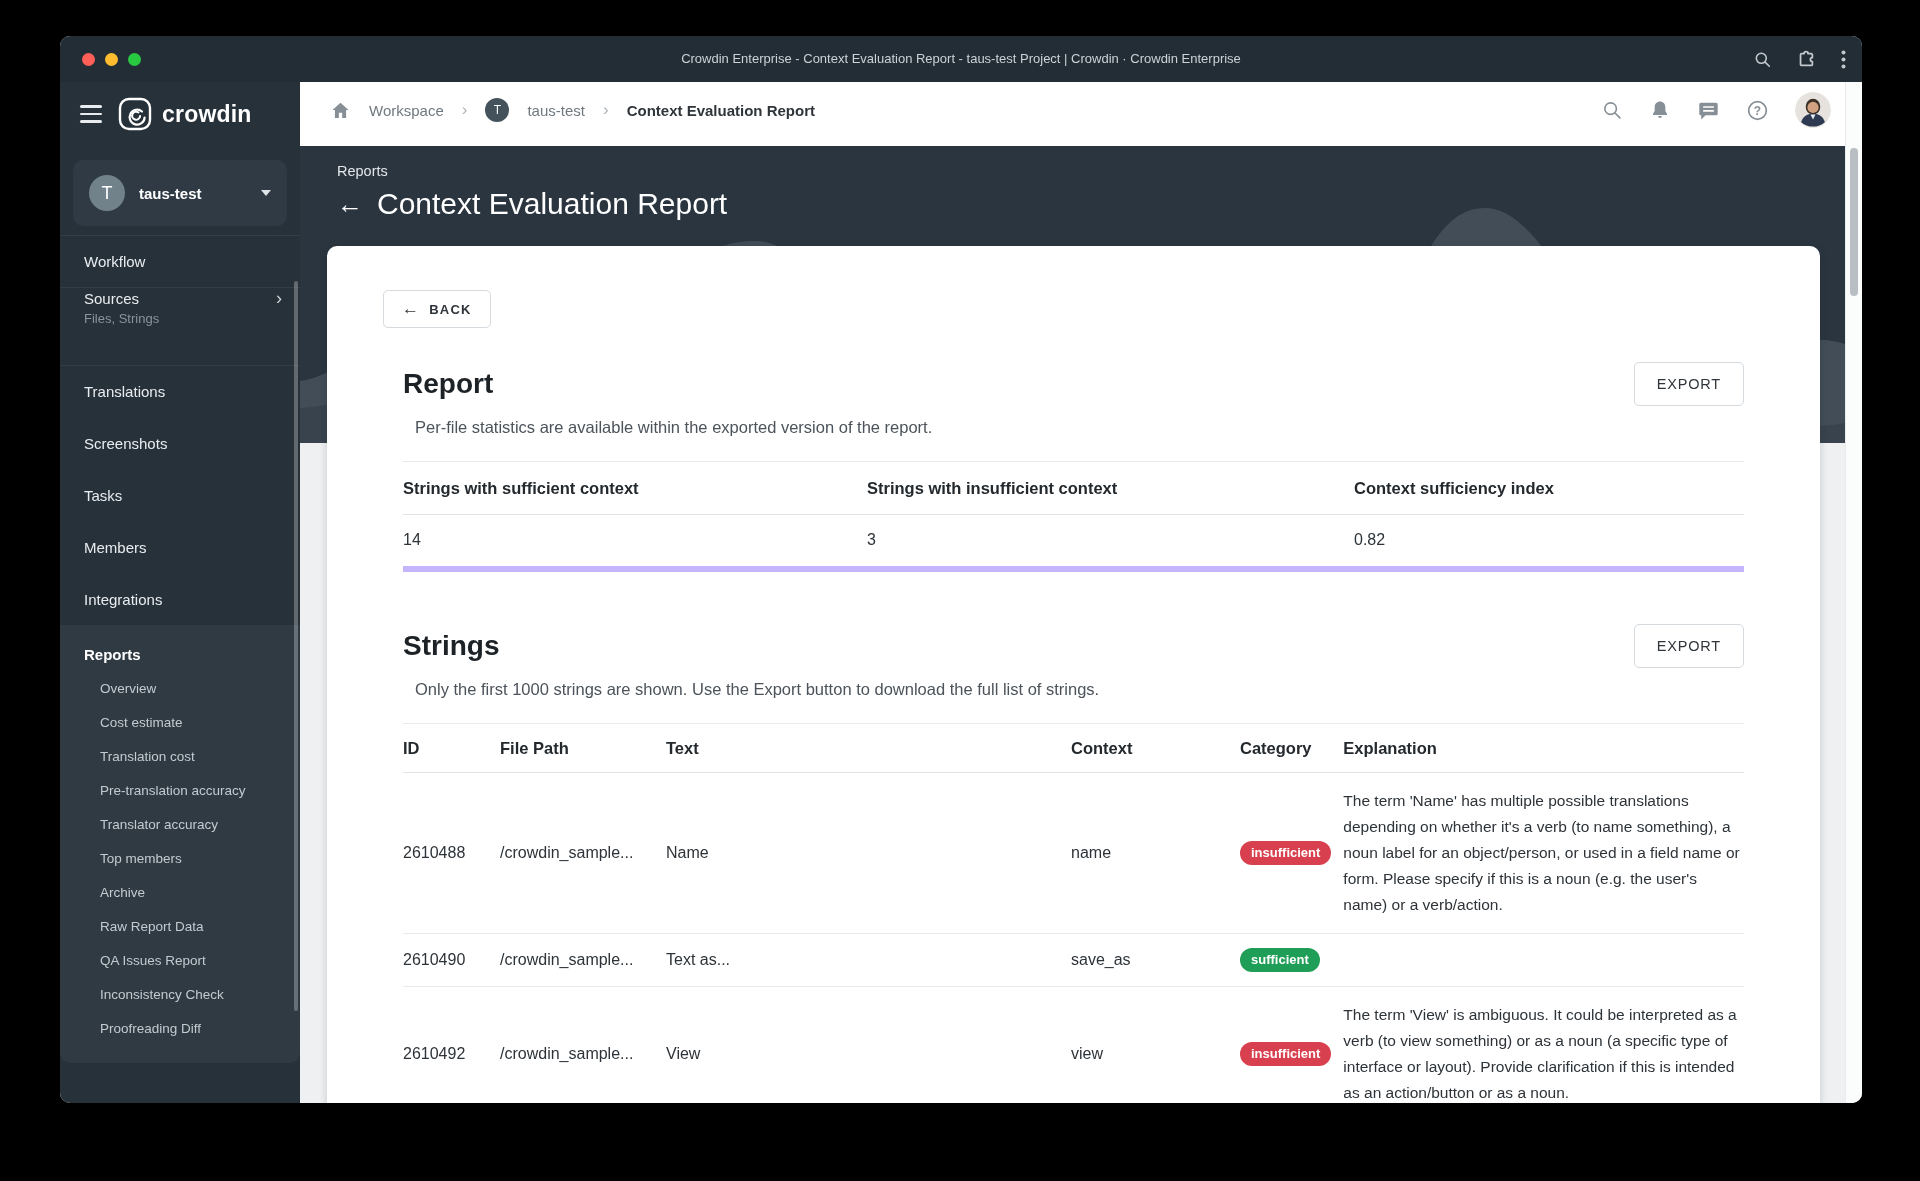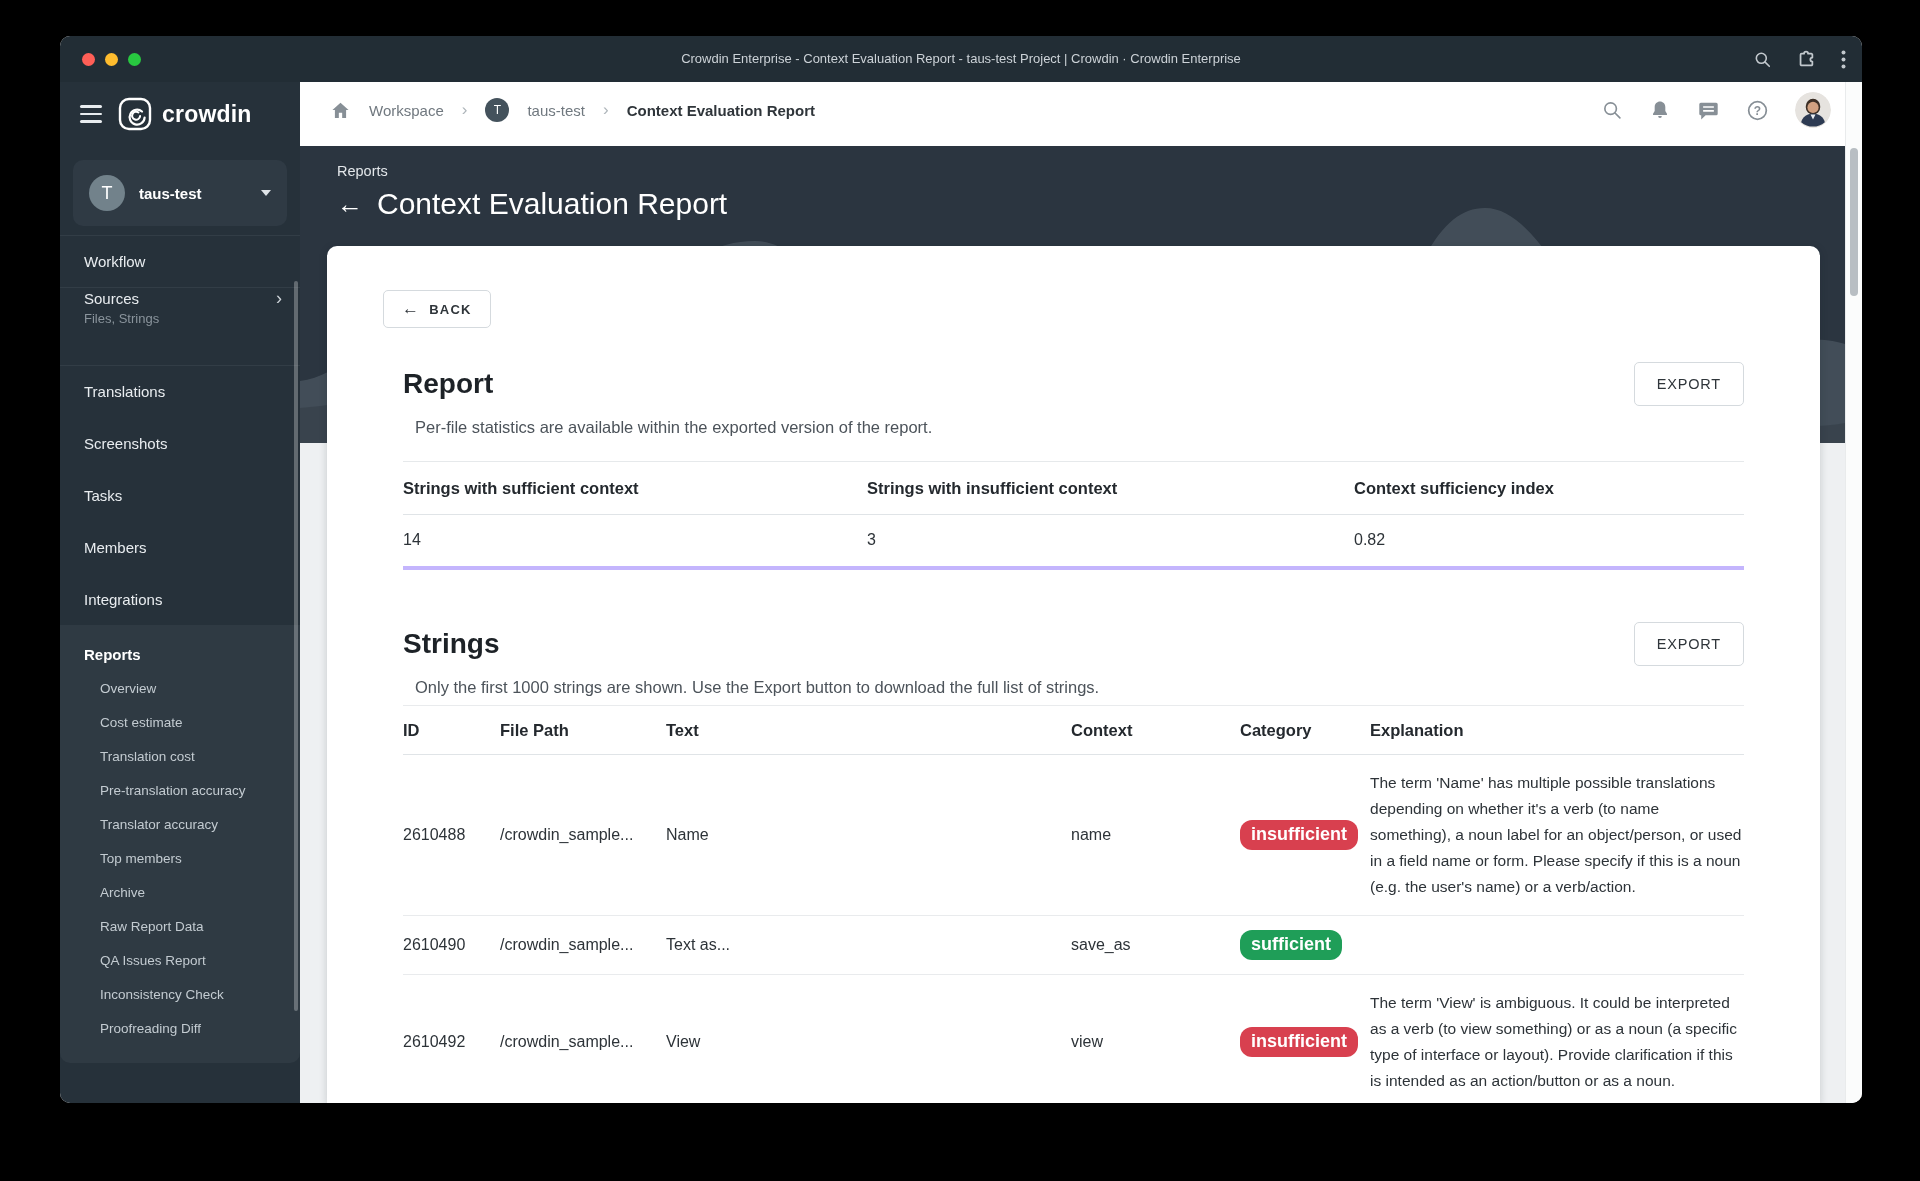--- a/index.html
+++ b/index.html
@@ -102,30 +102,30 @@
   .section-head.first { margin-top:34px; }
   .section-head.second { margin-top:52px; }
   .h2 { font-size:28px; font-weight:700; color:#1d2227; }
   .section-sub { margin-top:12px; font-size:16.5px; color:#4c535a;margin-left:12px; }
 
   table { border-collapse:collapse; width:100%; }
   .stats-table { margin-top:24px; }
   .stats-table th { text-align:left; font-size:16.5px; font-weight:700; color:#24292e;
                     padding:17px 0 16px; border-top:1px solid #e6e9eb; border-bottom:1px solid #e0e4e7; }
   .stats-table td { text-align:left; font-size:16px; color:#2d3338; padding:16px 0 17px;
-                    border-bottom:4px solid #c4b5fd; }
-
-  .strings-table { margin-top:8px; }
+                    border-bottom:6px solid #c4b5fd; }
+
+  .strings-table { margin-top:24px; }
   .strings-table th { text-align:left; font-size:16.5px; font-weight:700; color:#24292e;
                       padding:15px 0 14px; border-top:1px solid #e9ebed; border-bottom:1px solid #e0e4e7; }
   .strings-table td { font-size:16px; color:#2d3338; padding:14px 12px 14px 0; vertical-align:middle;
                       border-bottom:1px solid #e9ebed; }
   .strings-table td.exp { font-size:15.5px; line-height:26px; color:#2d3338; padding:15px 0; }
   .badge { display:inline-block; padding:4px 11px 5px; border-radius:12px; color:#fff;
-           font-size:18px; font-weight:700; white-space:nowrap; }
+           font-size:13px; font-weight:700; white-space:nowrap; }
 </style>
 </head>
 <body>
 
 <div class="window">
 
   <div class="titlebar">
     <div class="traffic">
       <div class="dot dot-red"></div>
       <div class="dot dot-yellow"></div>

